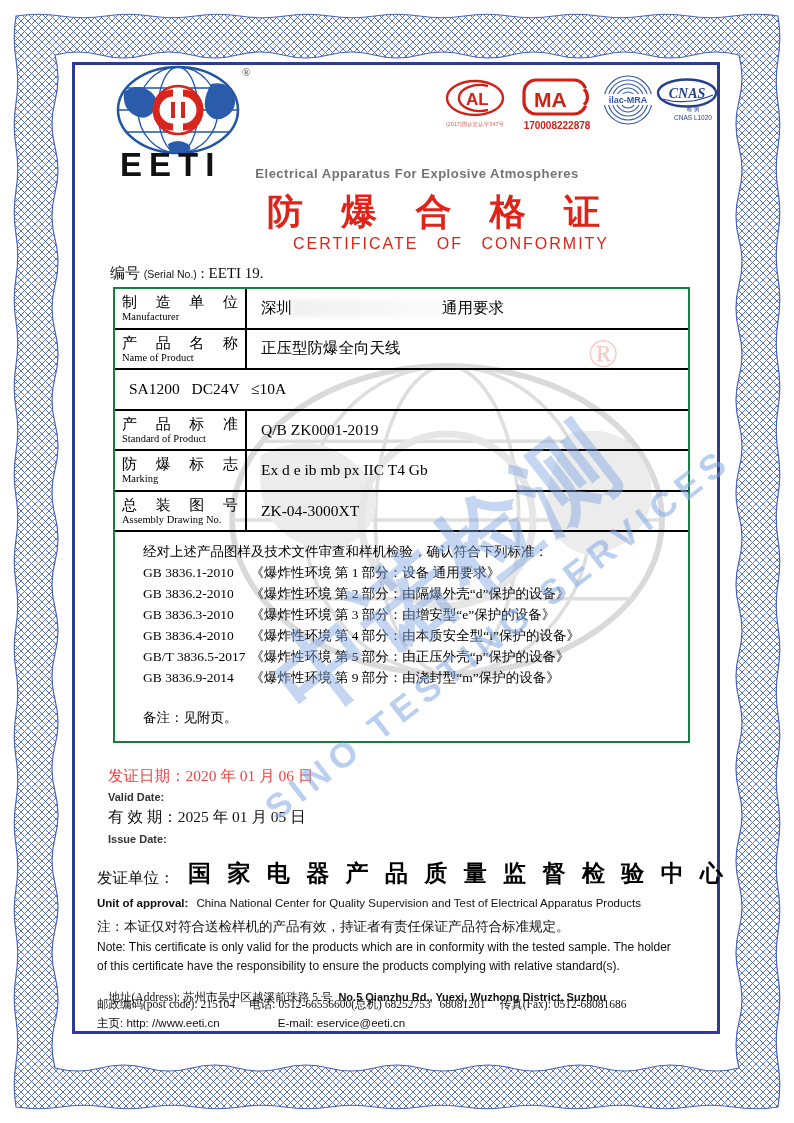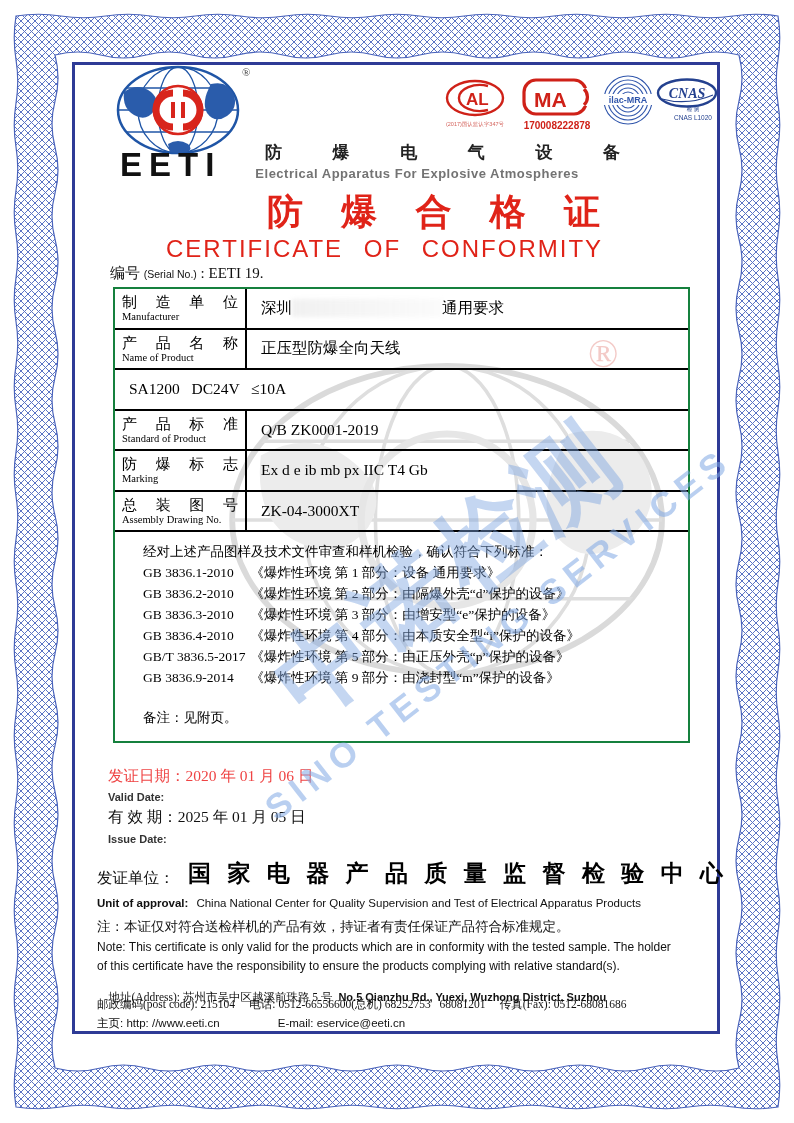--- a/index.html
+++ b/index.html
@@ -15,21 +15,21 @@
   .eeti-logo{left:116px;top:64px;width:134px;height:92px;}
   .eeti-text{left:120px;top:146px;width:130px;font-size:33px;font-weight:bold;letter-spacing:7px;color:#111;}
   .mark{position:absolute;}
   .m-cal{left:444px;top:78px;}
   .m-cma{left:518px;top:76px;}
   .m-ilac{left:602px;top:74px;}
   .m-cnas{left:656px;top:78px;}
   .title-cn{left:265px;top:141px;width:355px;font-size:17px;color:#222;text-align:justify;text-align-last:justify;font-weight:bold;}
   .title-en{left:132px;top:166px;width:570px;text-align:center;font-size:13px;font-weight:bold;letter-spacing:.5px;color:#737373;}
   .cert-cn{left:267px;top:188px;width:333px;font-size:36px;font-weight:bold;color:#e02318;text-align:justify;text-align-last:justify;}
-  .cert-en{left:166px;top:235px;width:570px;font-size:24px;color:#e02318;letter-spacing:2px;word-spacing:12px;}
+  .cert-en{left:166px;top:235px;width:570px;text-align:center;font-size:16px;color:#e02318;letter-spacing:2px;word-spacing:12px;}
   
   .serial{left:110px;top:264px;font-size:15px;color:#111;}
   .serial .en{font-size:10.5px;}
   
   .cert-table{left:113px;top:287px;width:577px;border:2px solid #15803d;background:transparent;}
   .trow{display:flex;height:40.5px;border-bottom:2px solid #000;}
   .tlabel{width:132px;border-right:2px solid #000;padding:3px 7px 2px 7px;display:flex;flex-direction:column;justify-content:center;}
   .tl-cn{font-size:15px;color:#000;text-align:justify;text-align-last:justify;line-height:17px;}
   .tl-en{font-size:10.5px;color:#000;line-height:12px;}
   .tval{flex:1;display:flex;align-items:center;padding-left:14px;font-size:15.5px;color:#000;white-space:pre-wrap;}
@@ -150,21 +150,20 @@
     <text x="26" y="29" font-size="9" font-weight="bold" fill="#2f55ab" text-anchor="middle" font-family="Liberation Sans, sans-serif">ilac-MRA</text>
   </svg>
   <svg class="mark m-cnas" width="66" height="50" viewBox="0 0 66 50">
     <ellipse cx="31" cy="15" rx="29" ry="13.5" fill="#fff" stroke="#24418f" stroke-width="2.4"></ellipse>
     <path d="M6 21 Q 31 28 57 17" fill="none" stroke="#24418f" stroke-width="1.2"></path>
     <text x="31" y="20" font-size="14" font-weight="bold" font-style="italic" fill="#24418f" text-anchor="middle" font-family="Liberation Serif, serif">CNAS</text>
     <text x="37" y="33" font-size="5.5" fill="#24418f" text-anchor="middle" font-family="Liberation Sans, sans-serif">检 测</text>
     <text x="37" y="42" font-size="6.5" fill="#24418f" text-anchor="middle" font-family="Liberation Sans, sans-serif">CNAS L1020</text>
   </svg>
 
-  <div class="abs title-cn serif">防 爆 电 气 设 备</div>
   <div class="abs title-en sans">Electrical Apparatus For Explosive Atmospheres</div>
   <div class="abs cert-cn serif">防 爆 合 格 证</div>
   <div class="abs cert-en sans">CERTIFICATE OF CONFORMITY</div>
 
   <div class="abs serial serif">
     <span>编号</span>
     <span class="en sans">(Serial  No.)</span><span style="white-space:pre"> : </span><span>EETI 19.</span>
   </div>
 
   <div class="abs cert-table serif">

